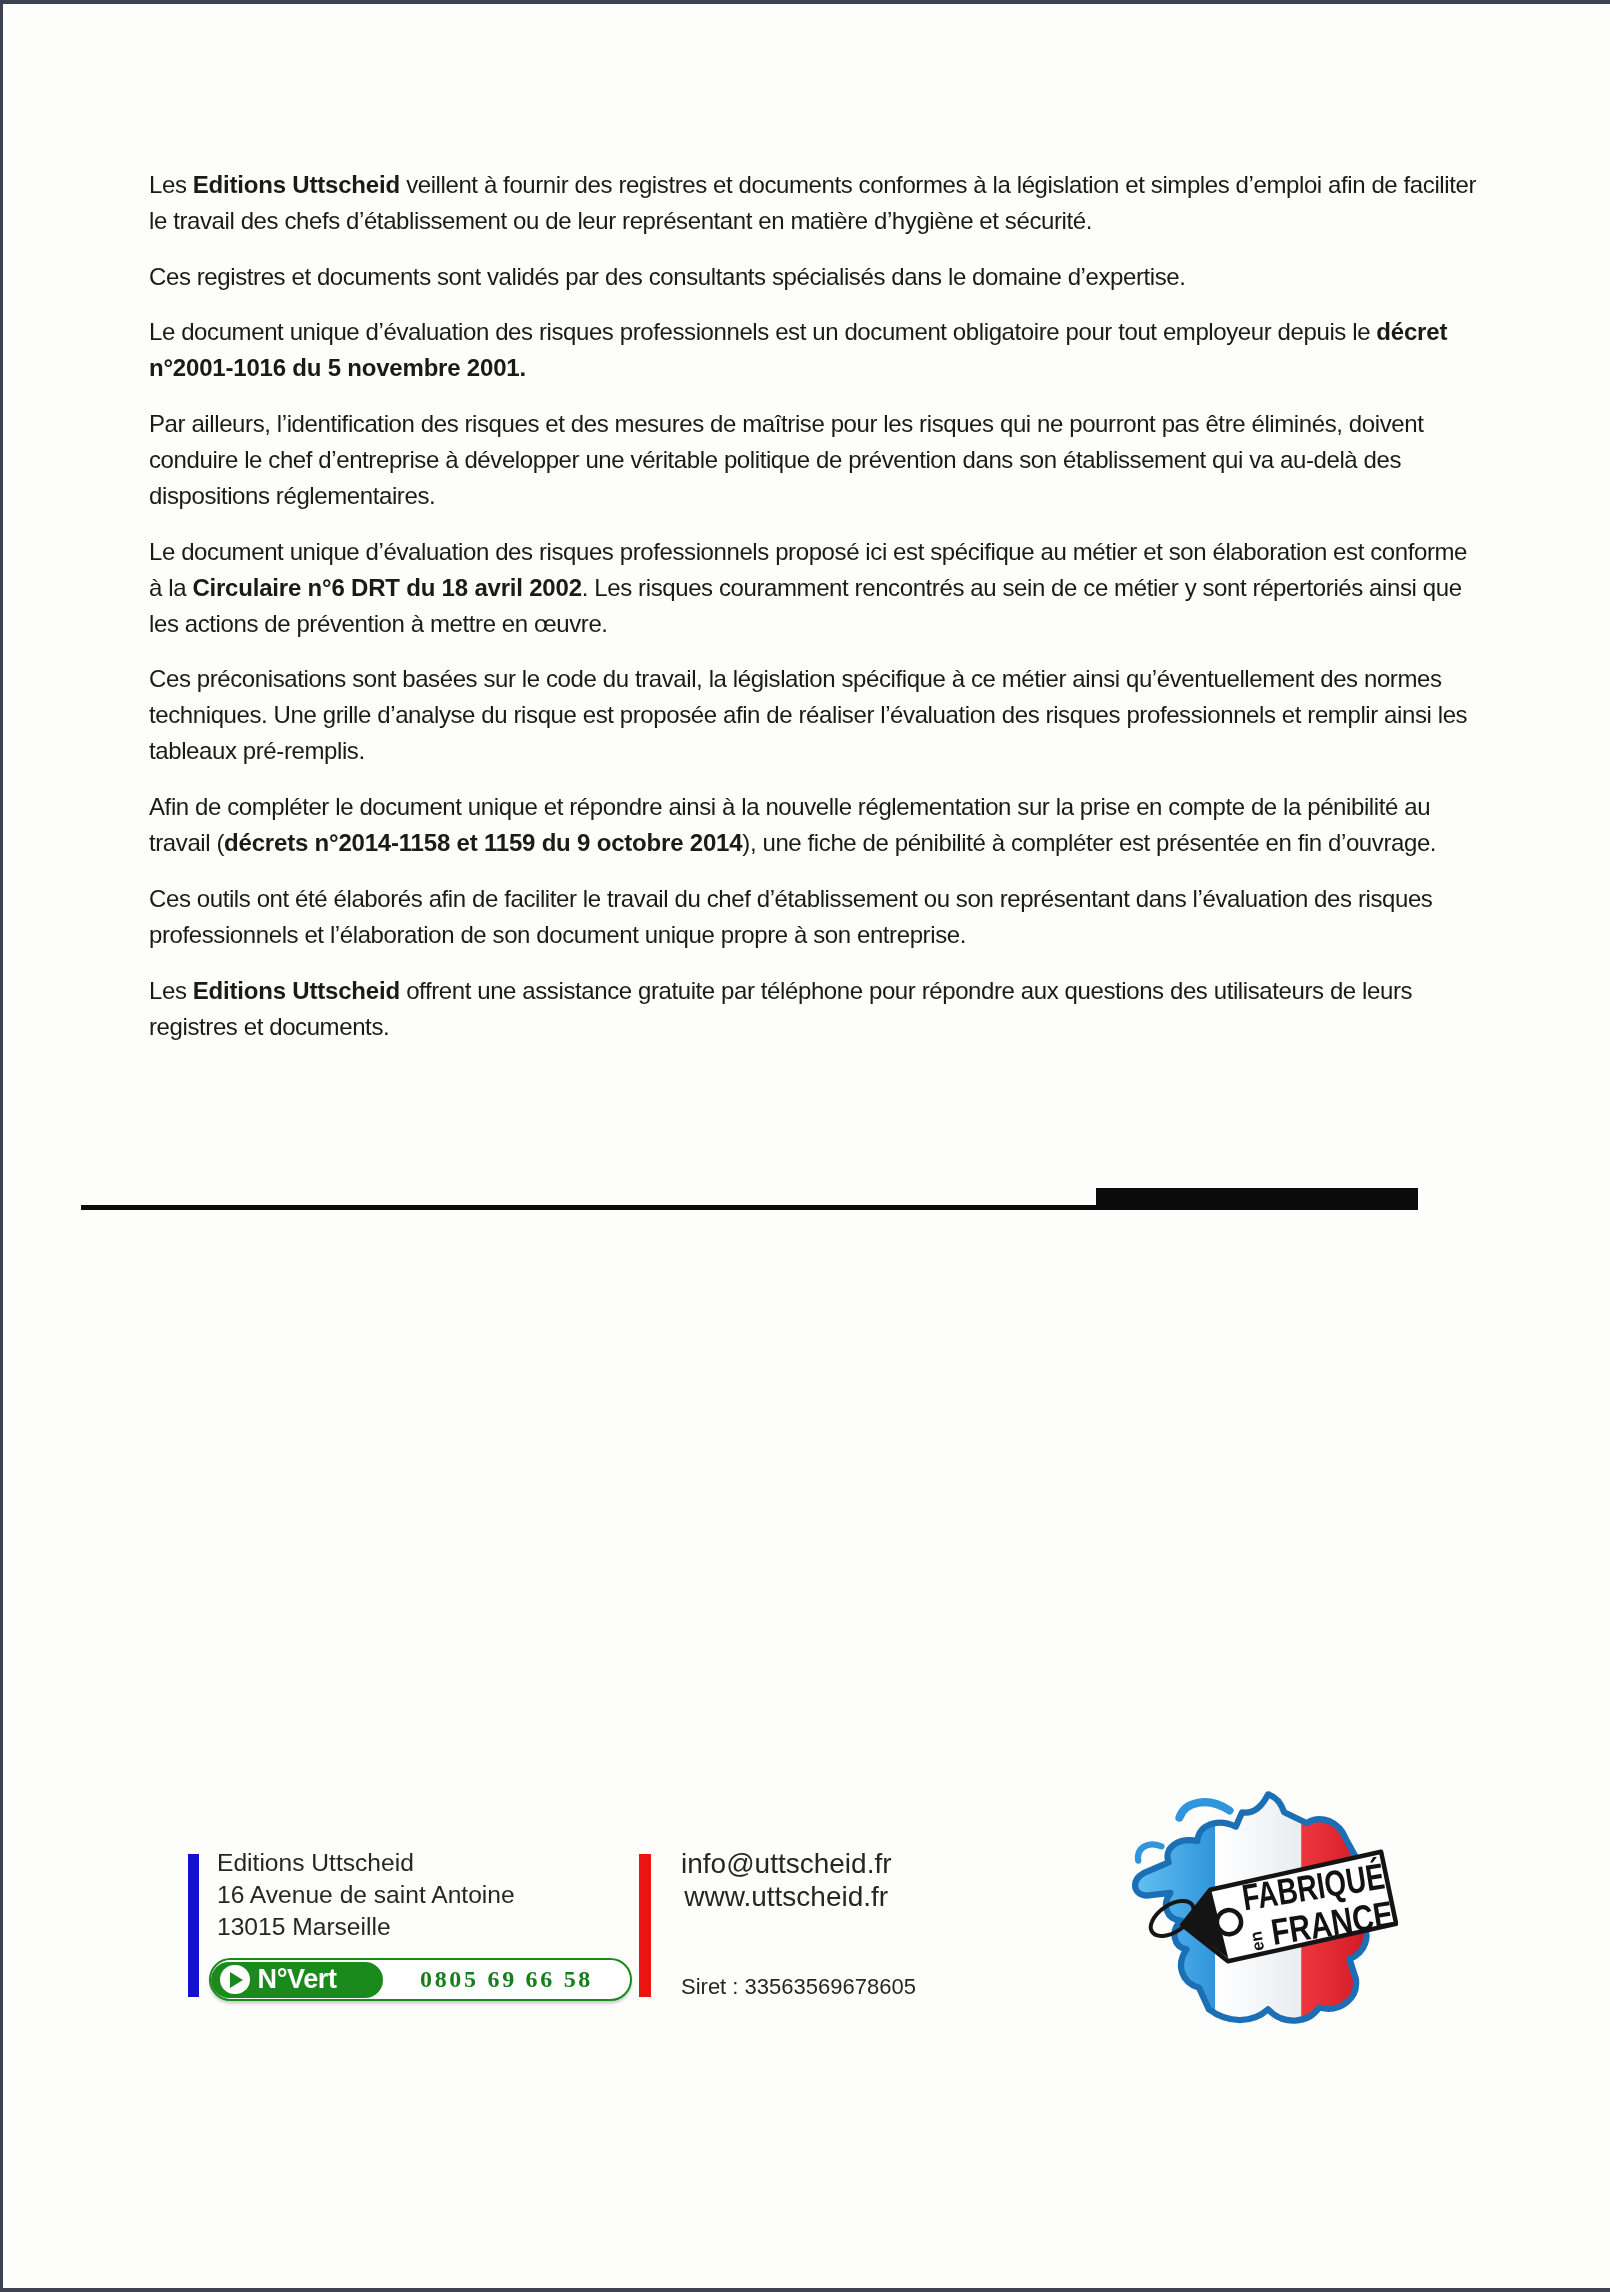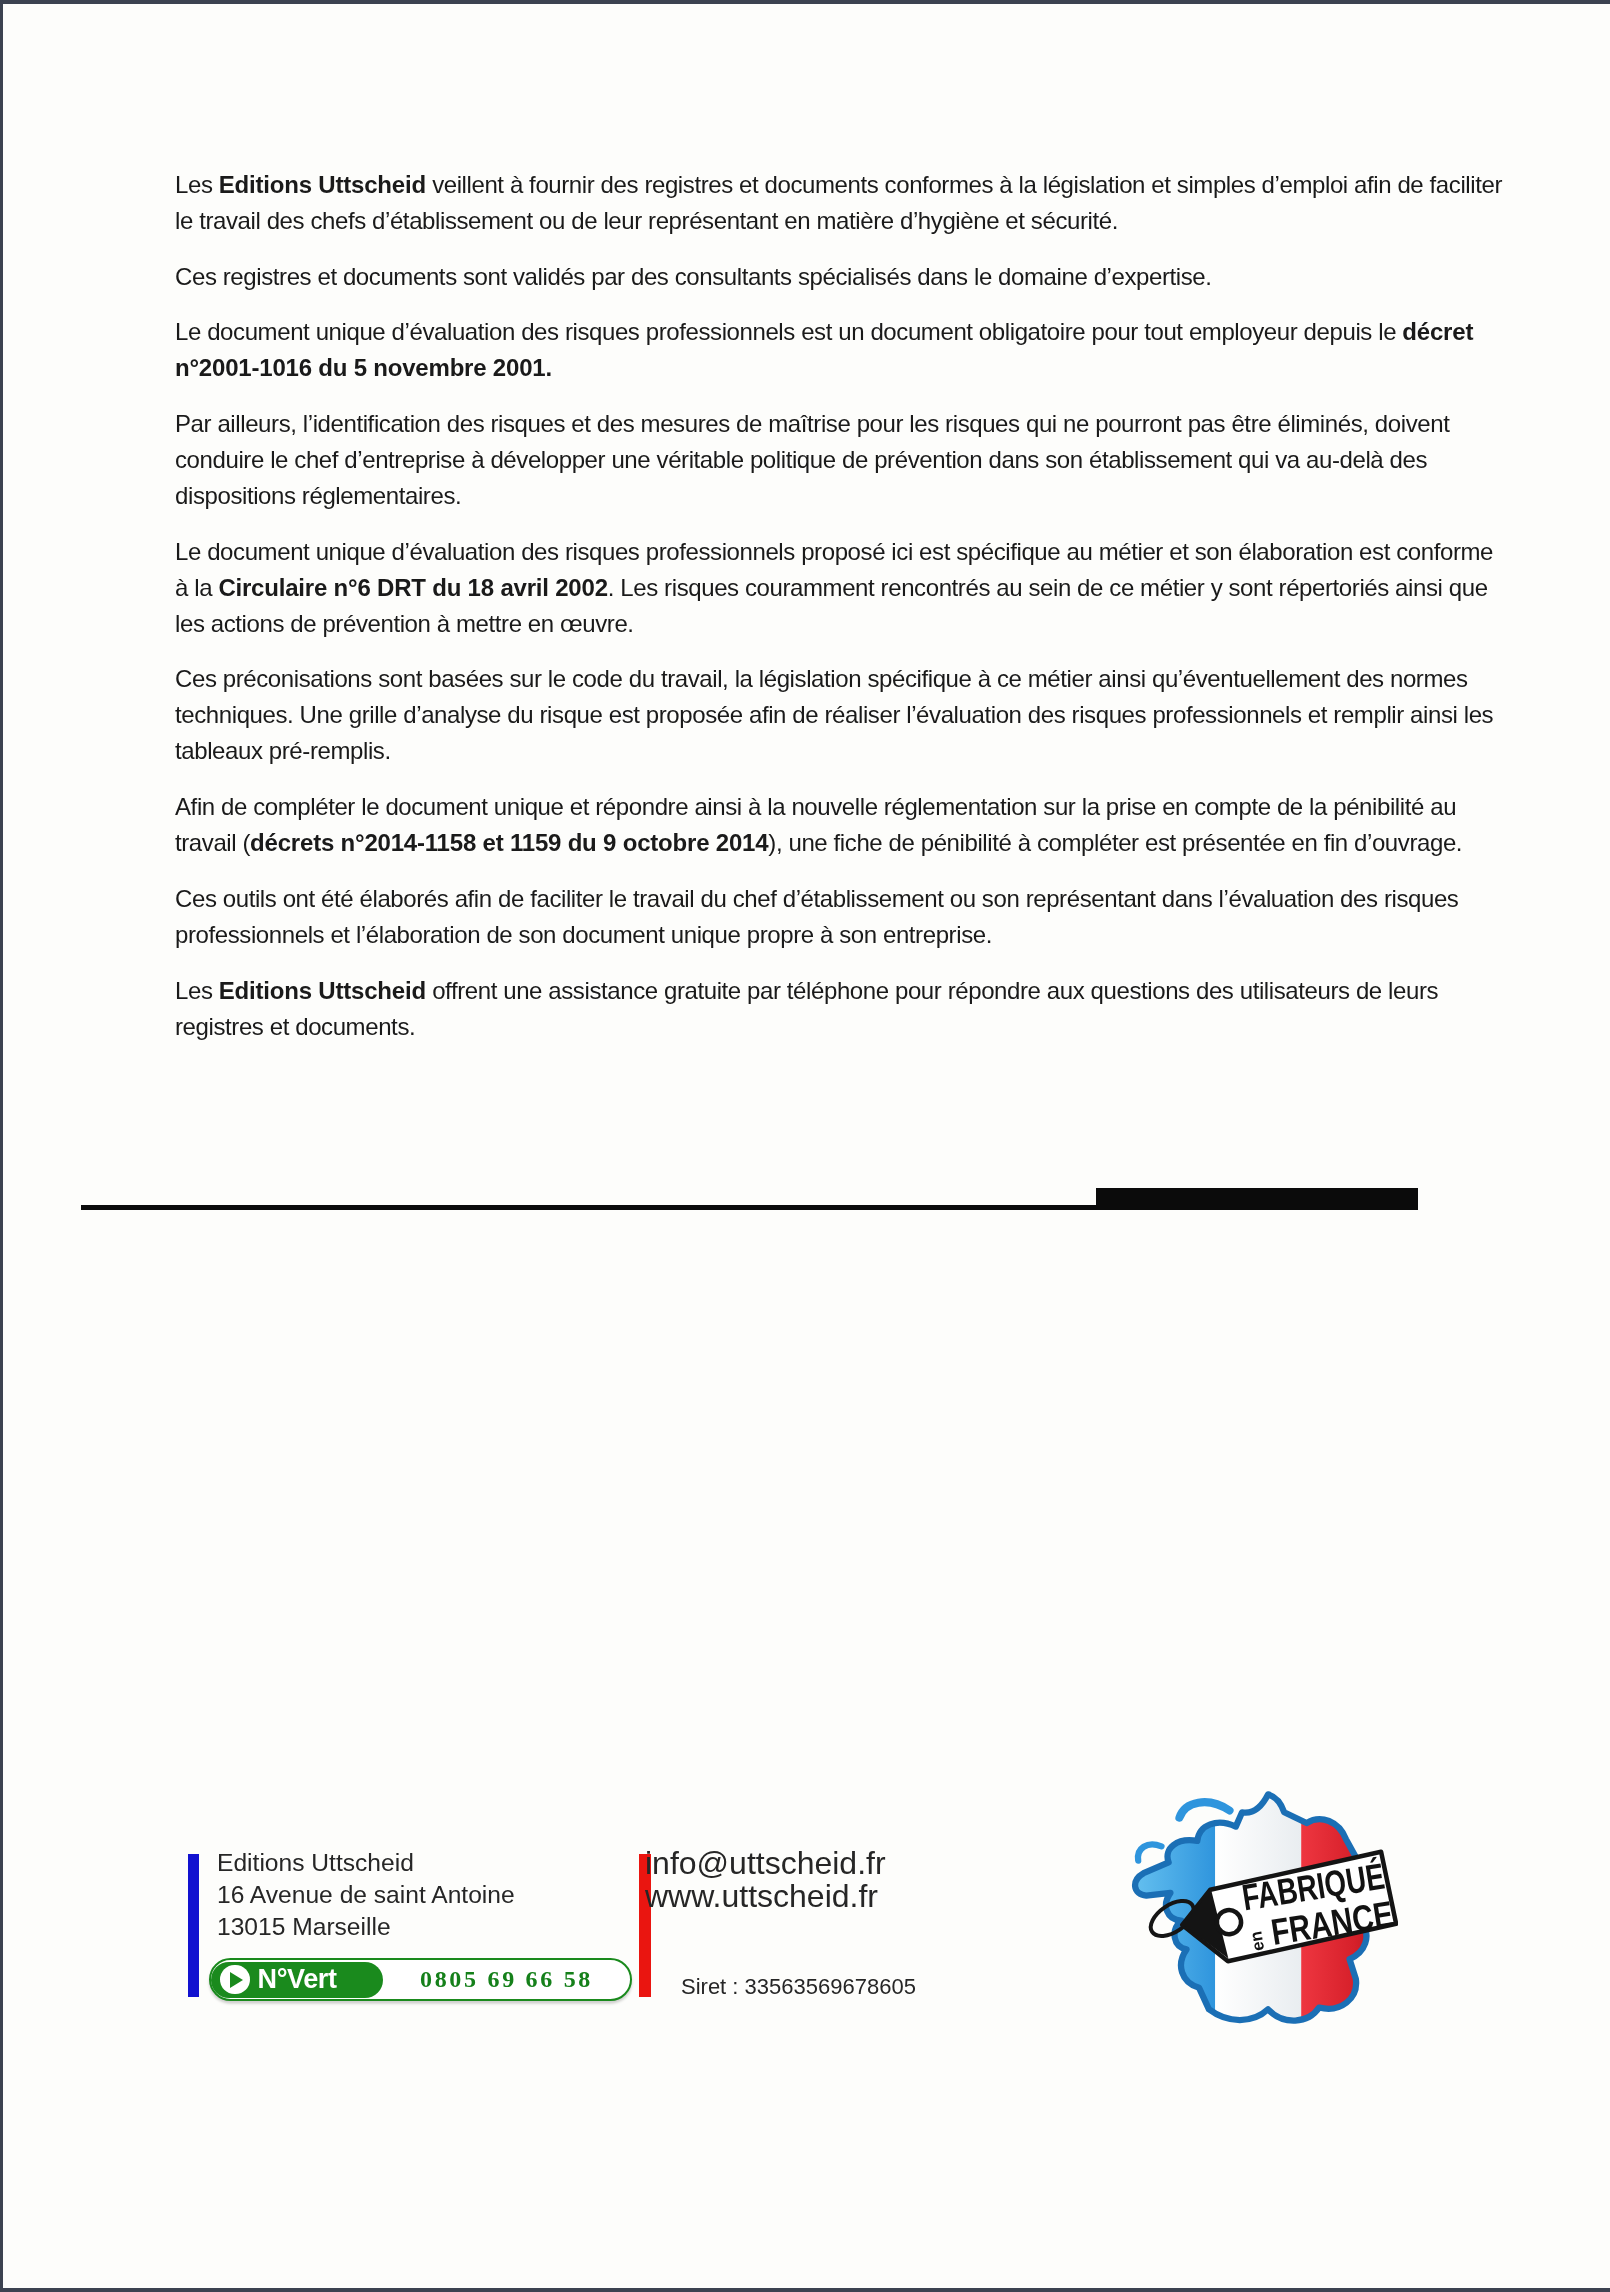--- a/index.html
+++ b/index.html
@@ -6,33 +6,33 @@
   body{width:1610px;height:2293px;position:relative;background:#fdfdfb;overflow:hidden;
        font-family:"Liberation Sans", sans-serif;}
   
   .edge{position:absolute;background:#3c4250;}
   .edge-top{left:0;top:0;width:1610px;height:3.6px;}
   .edge-left{left:0;top:0;width:2.7px;height:2293px;}
   .edge-bottom{left:0;top:2288px;width:1610px;height:4.5px;}
 
   
   .body-text{position:absolute;left:149px;top:167px;width:1331px;
-             font-size:24px;line-height:36px;letter-spacing:-0.4px;color:#1a1a1a;margin-left:26px;}
+             font-size:24px;line-height:36px;letter-spacing:-0.4px;color:#1a1a1a;}
   .body-text p{margin:0 0 19.7px 0;}
   .body-text b{font-weight:bold;letter-spacing:-0.2px;}
 
   
   .rule-thin{position:absolute;left:81px;top:1205px;width:1060px;height:5.4px;background:#0b0b0b;}
   .rule-thick{position:absolute;left:1096px;top:1188px;width:322px;height:22.4px;background:#0b0b0b;}
 
   
   .bar-blue{position:absolute;left:188px;top:1854px;width:10.7px;height:143px;background:#1212d0;}
   .bar-red{position:absolute;left:639px;top:1854px;width:11.6px;height:143px;background:#ea1510;}
   .address{position:absolute;left:217px;top:1847px;font-size:24.6px;line-height:32px;color:#262626;}
-  .contact{position:absolute;left:645px;top:1847px;font-size:32px;line-height:33px;color:#262626;}
+  .contact{position:absolute;left:681px;top:1847px;font-size:28px;line-height:33px;color:#262626;text-align:center;}
   .siret{position:absolute;left:681px;top:1974px;font-size:22px;color:#262626;}
 
   
   .nvert{position:absolute;left:209px;top:1958px;width:423px;height:43px;box-sizing:border-box;
          background:#fff;border:2.7px solid #1a8a1d;border-radius:23px;display:flex;align-items:center;
          box-shadow:0 2.7px 2.7px rgba(0,0,0,0.18);}
   .nvert-left{height:36px;width:172px;margin-left:0px;background:#1a8a1d;border-radius:19.7px;
               display:flex;align-items:center;padding:0 9px;box-sizing:border-box;gap:8px;}
   .nvert-circle{width:29.6px;height:29.6px;min-width:29.6px;background:#fff;border-radius:50%;
                 display:flex;align-items:center;justify-content:center;}

